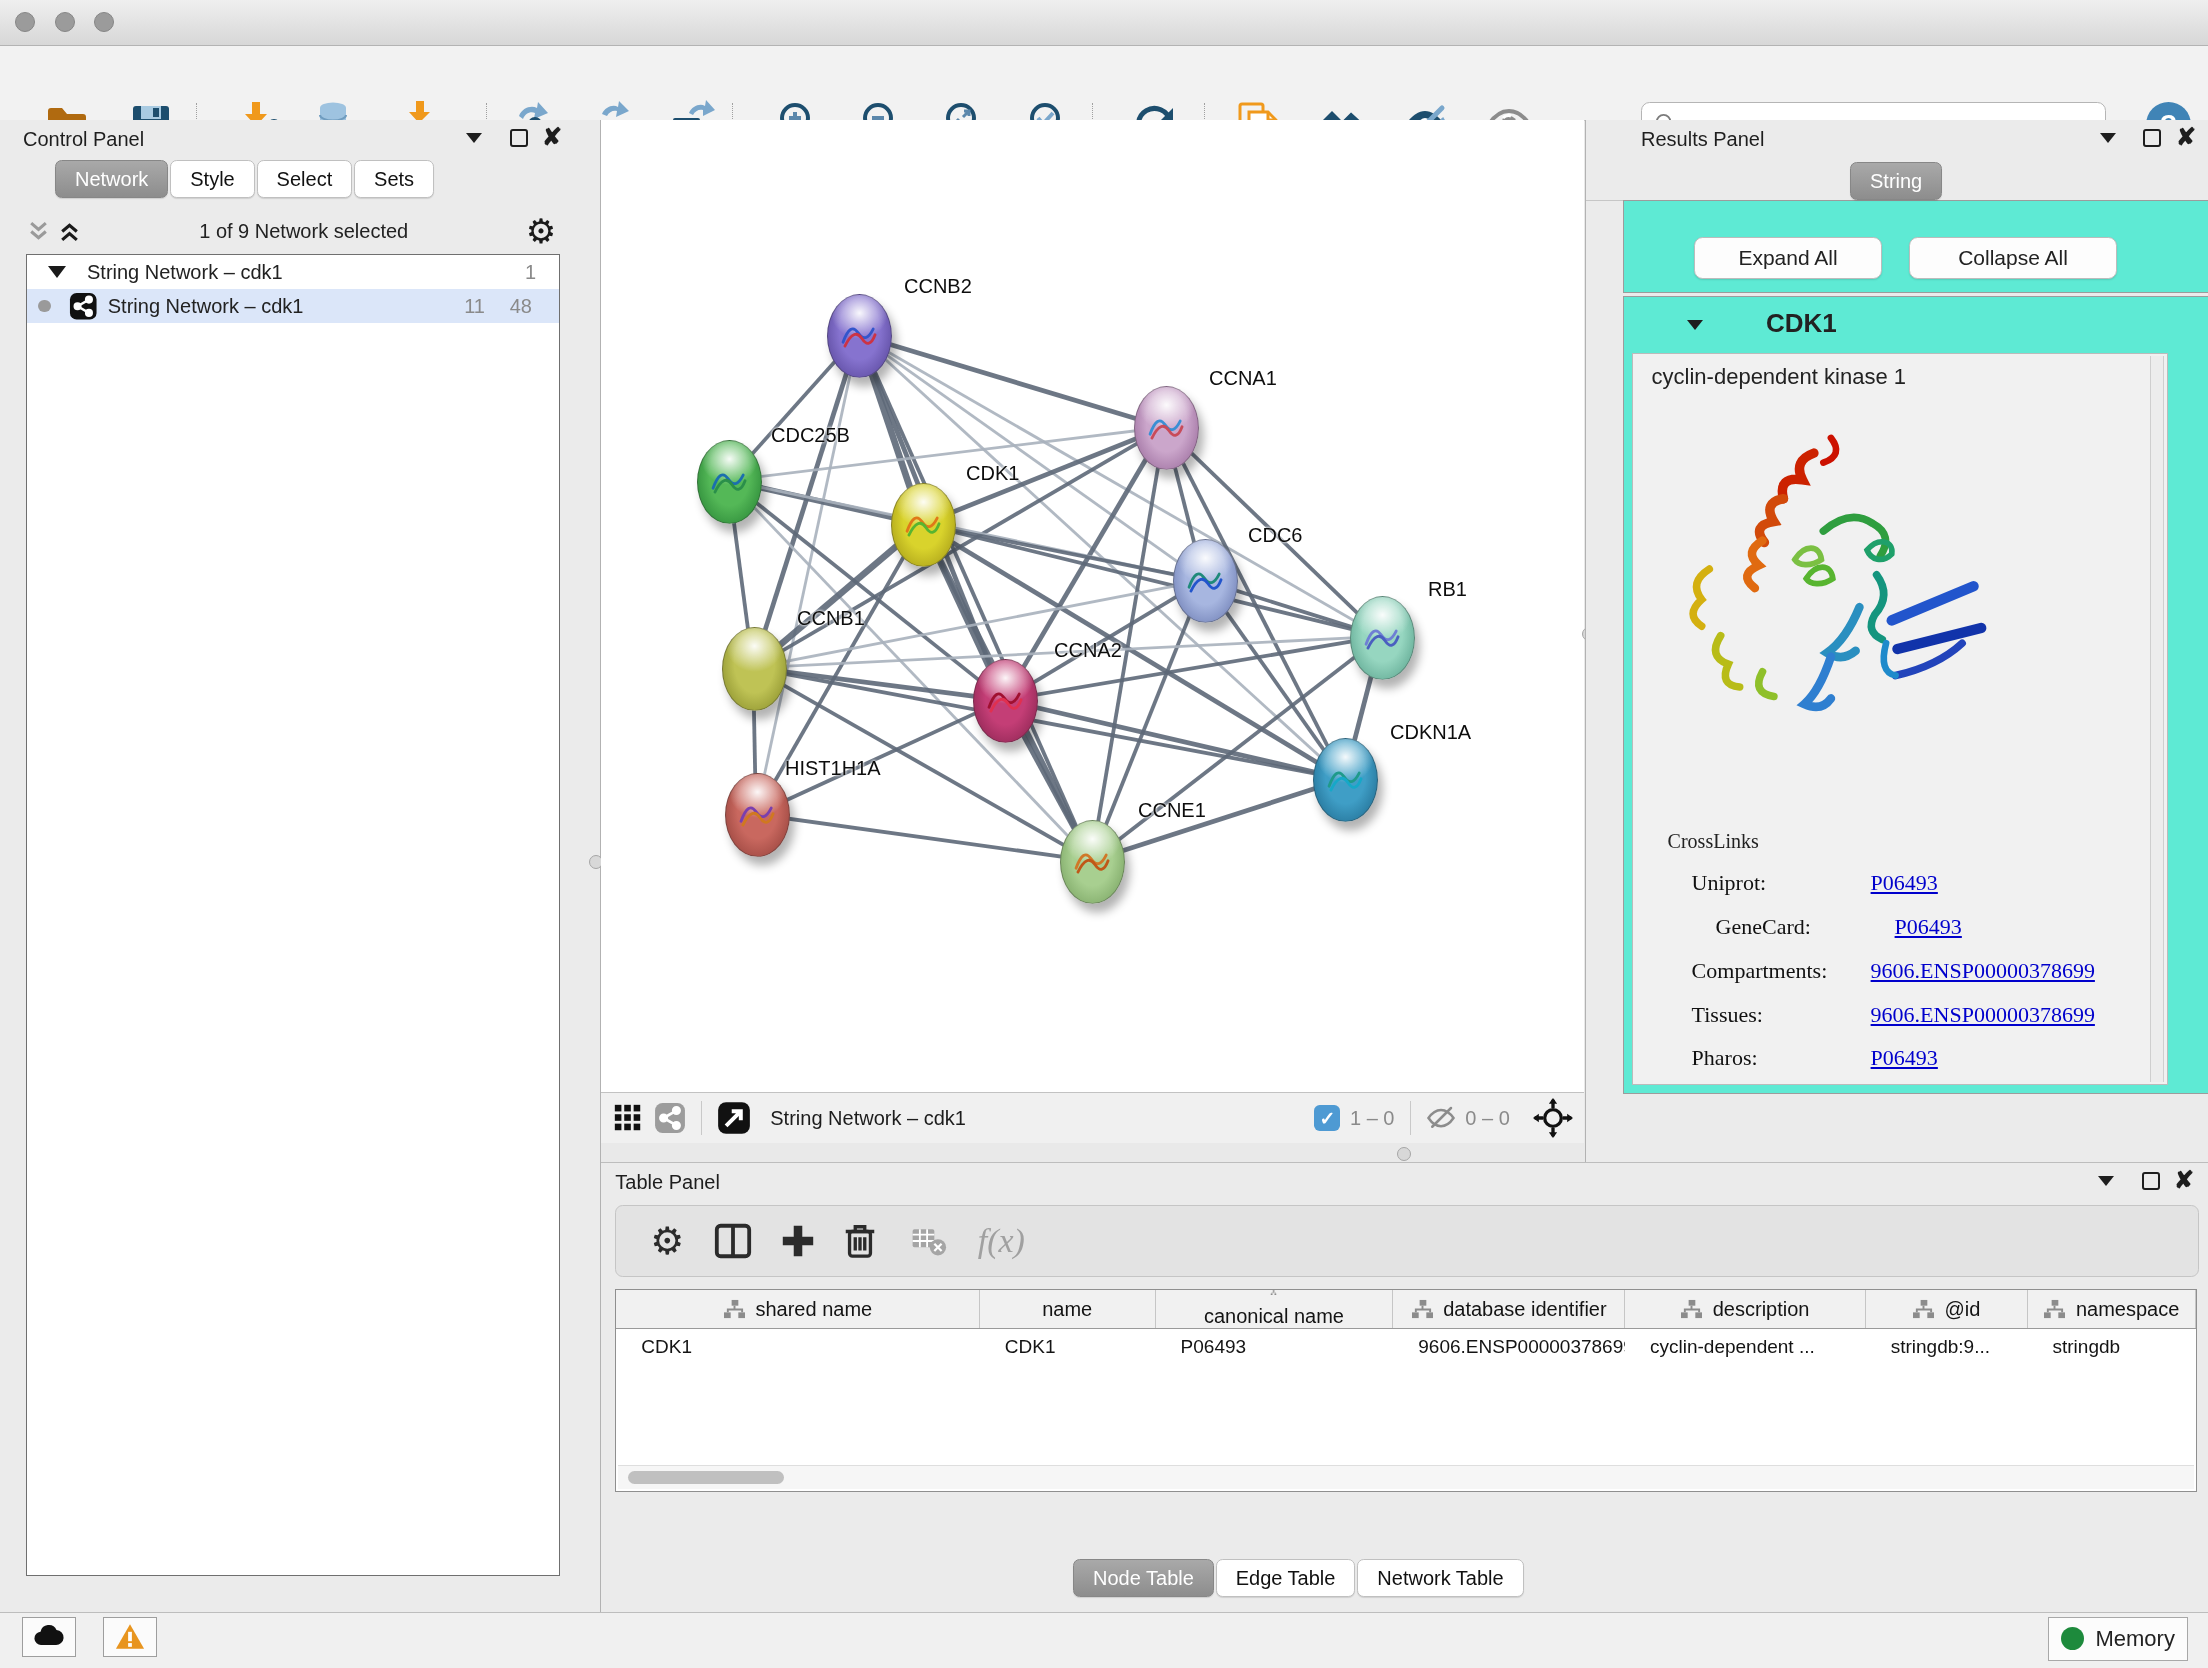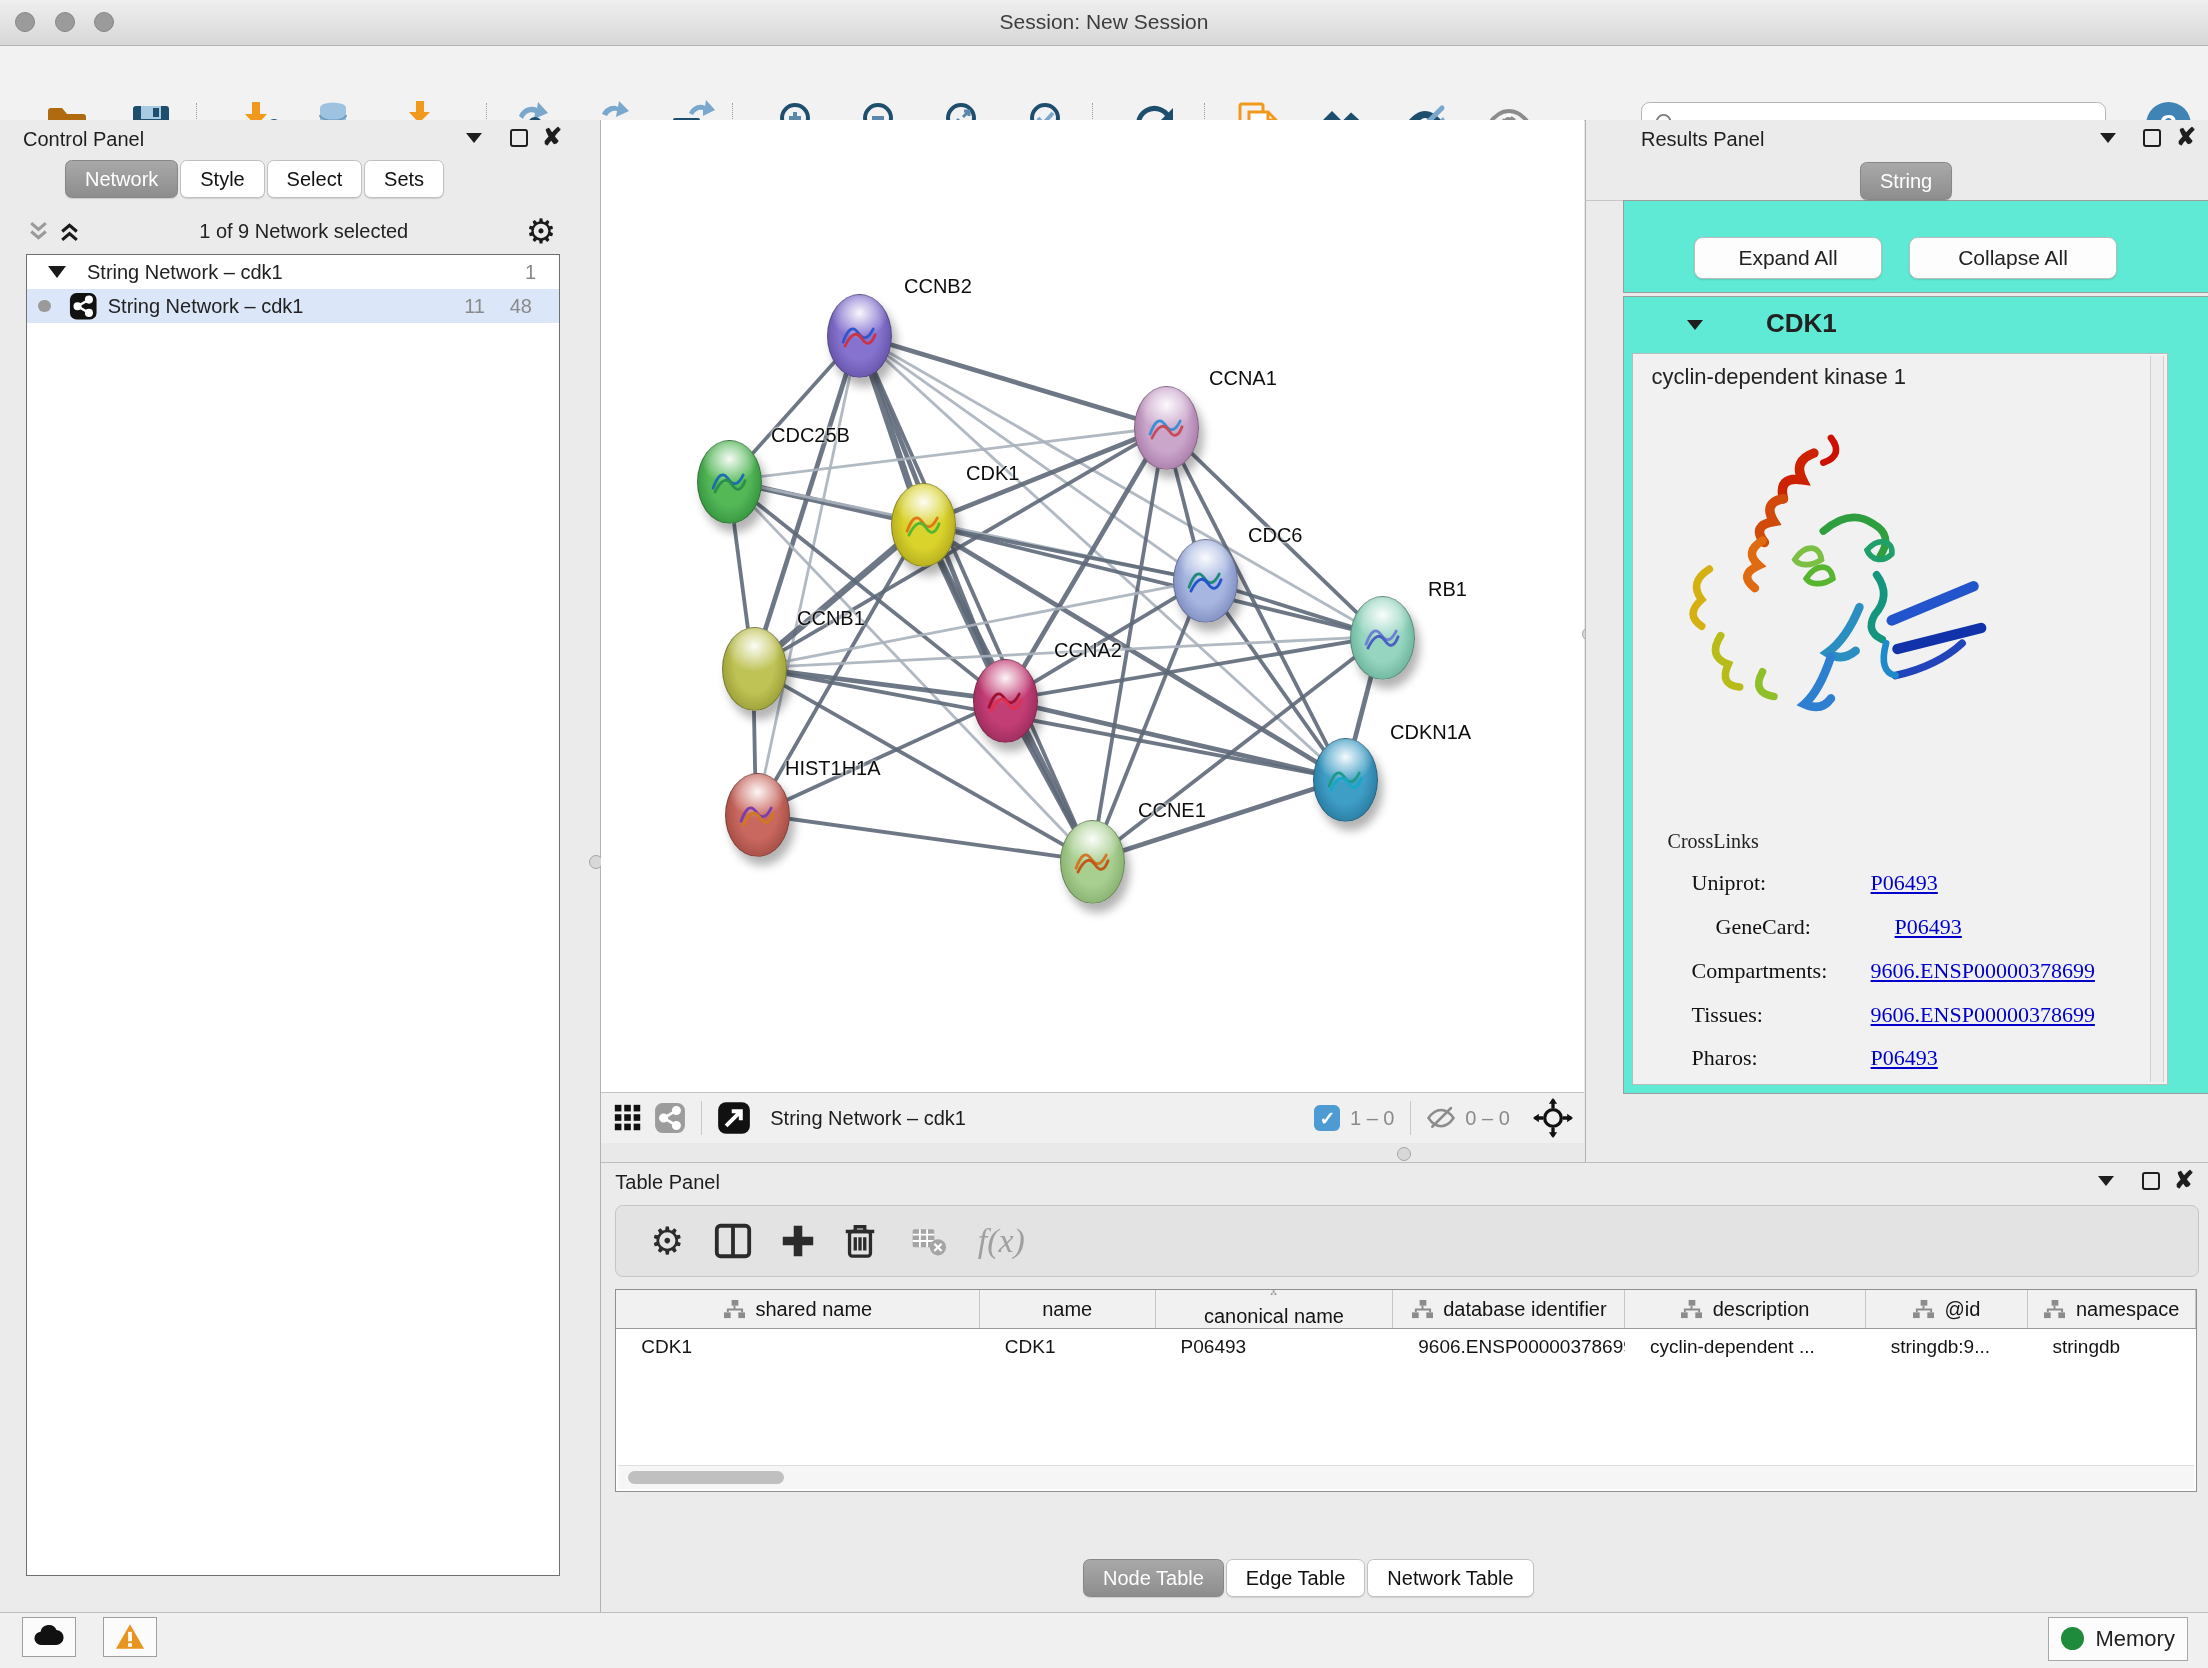--- a/index.html
+++ b/index.html
@@ -20,21 +20,21 @@
   .searchbox input{border:none;outline:none;font-size:19px;width:380px;background:transparent;font-family:"Liberation Sans",sans-serif;}
   .helpbtn{position:absolute;left:2146px;top:56px;width:45px;height:45px;border-radius:50%;
     background:#4084b6;color:#fff;font-size:28.5px;font-weight:bold;display:flex;align-items:center;justify-content:center;}
   
   .panel-title{font-size:20px;color:#1e1e1e;}
   .win-tri{width:0;height:0;border-left:8.6px solid transparent;border-right:8.6px solid transparent;border-top:10.5px solid #1e1e1e;}
   .win-float{width:14.3px;height:14.3px;border:2.4px solid #1e1e1e;border-radius:2.9px;}
   .win-close{font-size:24px;font-weight:bold;color:#1e1e1e;line-height:19px;}
   .seg-tab{display:inline-block;padding:6.7px 19px;background:#fff;border:1px solid #c0c0c0;color:#111;
     font-size:20px;border-radius:6.7px;margin-right:1.9px;box-shadow:0 1px 1px rgba(0,0,0,.12);}
-  .seg-tab.active{background:linear-gradient(#a9a9a9,#8d8d8d);color:#fff;border-color:#878787;margin-left:10px;}
+  .seg-tab.active{background:linear-gradient(#a9a9a9,#8d8d8d);color:#fff;border-color:#878787;}
   
   .control-panel{position:absolute;left:0;top:120px;width:601px;height:1492px;background:#ebebeb;border-right:1px solid #b2b2b2;box-sizing:border-box;}
   .cp-head{position:absolute;left:0;top:5.7px;width:100%;height:30px;}
   .cp-tabs{position:absolute;left:55px;top:40px;}
   .cp-selbar{position:absolute;left:26px;top:88px;width:534px;height:46px;display:flex;align-items:center;}
   .cp-selbar .sel-text{flex:1;text-align:center;font-size:20px;}
   .tree-box{position:absolute;left:26px;top:134px;width:534px;height:1322px;background:#fff;border:1.9px solid #6f6f6f;box-sizing:border-box;}
   .tree-row{position:relative;height:34px;display:flex;align-items:center;font-size:20px;}
   .tree-row .cnt{position:absolute;color:#8a8a8a;}
   .tree-row.selected{background:#dbe6f9;}
@@ -94,21 +94,20 @@
 </style>
 </head>
 <body>
 
 <div class="app">
 
   <div class="titlebar">
     <div class="tl" style="left:15px"></div>
     <div class="tl" style="left:55px"></div>
     <div class="tl" style="left:94px"></div>
-    <div class="title-text">Session: New Session</div>
   </div>
 
   <div class="toolbar">
     <div class="tbtn" style="left:40px">
       <svg viewBox="0 0 48 48">
           <path d="M5 11c0-2 1-3 3-3h11l5 6h16c2 0 3 1 3 3v6H5z" fill="#b06a10"></path>
           <path d="M5 40l8-19h33l-8 19z" fill="#f2a33c"></path>
         </svg>
     </div>
     <div class="tbtn" style="left:124px">

